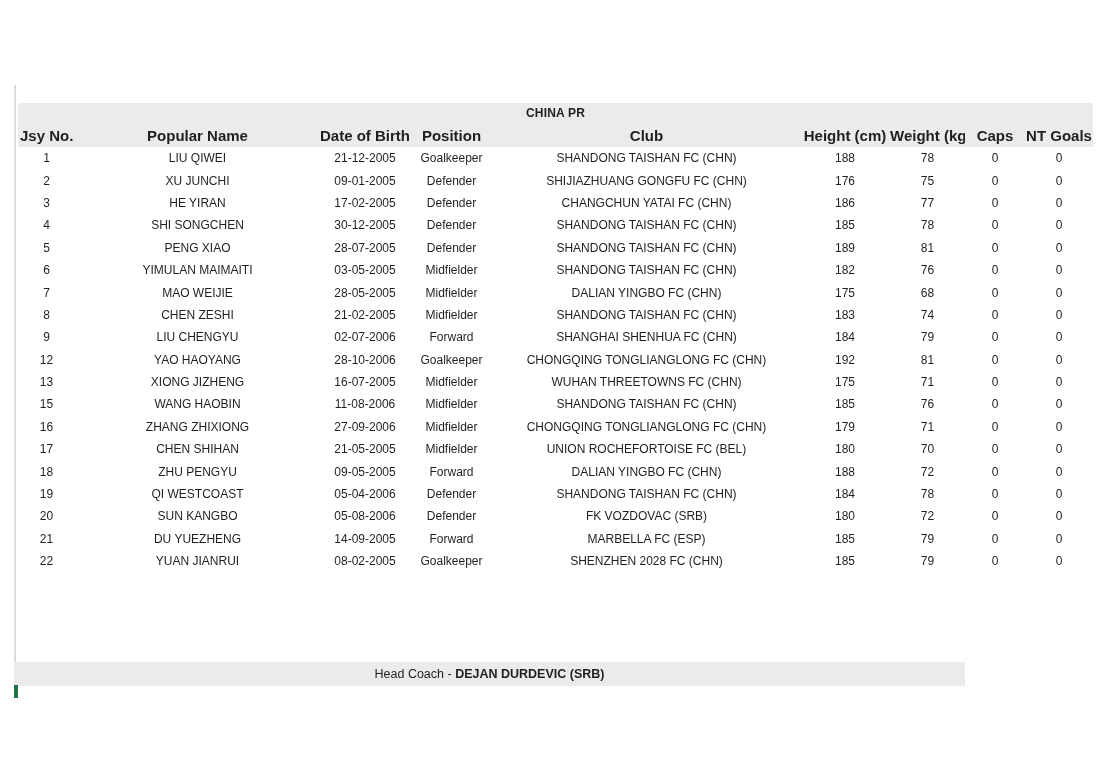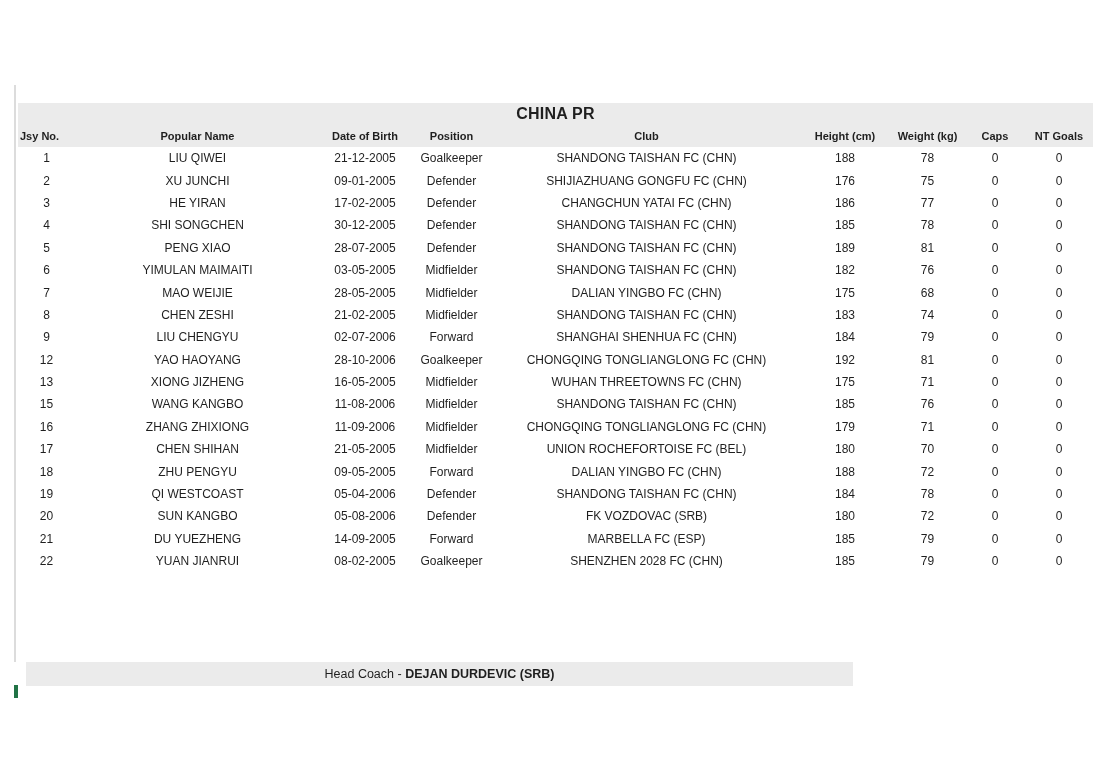--- a/index.html
+++ b/index.html
@@ -20,33 +20,33 @@
   .sheet {
     position: absolute;
     left: 18px; top: 103px;
     width: 1075px;
   }
   .title-band {
     height: 21px;
     background: #ebebeb;
     text-align: center;
     font-weight: bold;
-    font-size: 16px;
+    font-size: 12px;
     line-height: 21px;
     letter-spacing: 0.2px;
   }
   table.squad {
     width: 1075px;
     table-layout: fixed;
     border-collapse: collapse;
   }
   table.squad thead th {
     background: #ebebeb;
     height: 23px;
-    font-size: 11px;
+    font-size: 15px;
     font-weight: bold;
     text-align: center;
     white-space: nowrap;
     overflow: hidden;
     vertical-align: middle;
   }
   table.squad thead th:first-child {
     text-align: left;
     padding-left: 2px;
   }
@@ -54,22 +54,22 @@
     height: 22.4px;
     font-size: 12px;
     text-align: center;
     white-space: nowrap;
     overflow: hidden;
     vertical-align: middle;
     background: #ffffff;
   }
   .footer-band {
     position: absolute;
-    left: 26px; top: 662px;
-    width: 827px; height: 24px;
+    left: 14px; top: 662px;
+    width: 951px; height: 24px;
     background: #ebebeb;
     text-align: center;
     font-size: 12.5px;
     line-height: 24px;
   }
   .footer-band .coach-name { font-weight: bold; }
   .green-mark {
     position: absolute;
     left: 14px; top: 685px;
     width: 4px; height: 13px;
@@ -216,43 +216,43 @@
           <td>Goalkeeper</td>
           <td>CHONGQING TONGLIANGLONG FC (CHN)</td>
           <td>192</td>
           <td>81</td>
           <td>0</td>
           <td>0</td>
         </tr>
         <tr>
           <td>13</td>
           <td>XIONG JIZHENG</td>
-          <td>16-05-2005</td>
+          <td>16-07-2005</td>
           <td>Midfielder</td>
           <td>WUHAN THREETOWNS FC (CHN)</td>
           <td>175</td>
           <td>71</td>
           <td>0</td>
           <td>0</td>
         </tr>
         <tr>
           <td>15</td>
-          <td>WANG KANGBO</td>
+          <td>WANG HAOBIN</td>
           <td>11-08-2006</td>
           <td>Midfielder</td>
           <td>SHANDONG TAISHAN FC (CHN)</td>
           <td>185</td>
           <td>76</td>
           <td>0</td>
           <td>0</td>
         </tr>
         <tr>
           <td>16</td>
           <td>ZHANG ZHIXIONG</td>
-          <td>11-09-2006</td>
+          <td>27-09-2006</td>
           <td>Midfielder</td>
           <td>CHONGQING TONGLIANGLONG FC (CHN)</td>
           <td>179</td>
           <td>71</td>
           <td>0</td>
           <td>0</td>
         </tr>
         <tr>
           <td>17</td>
           <td>CHEN SHIHAN</td>

